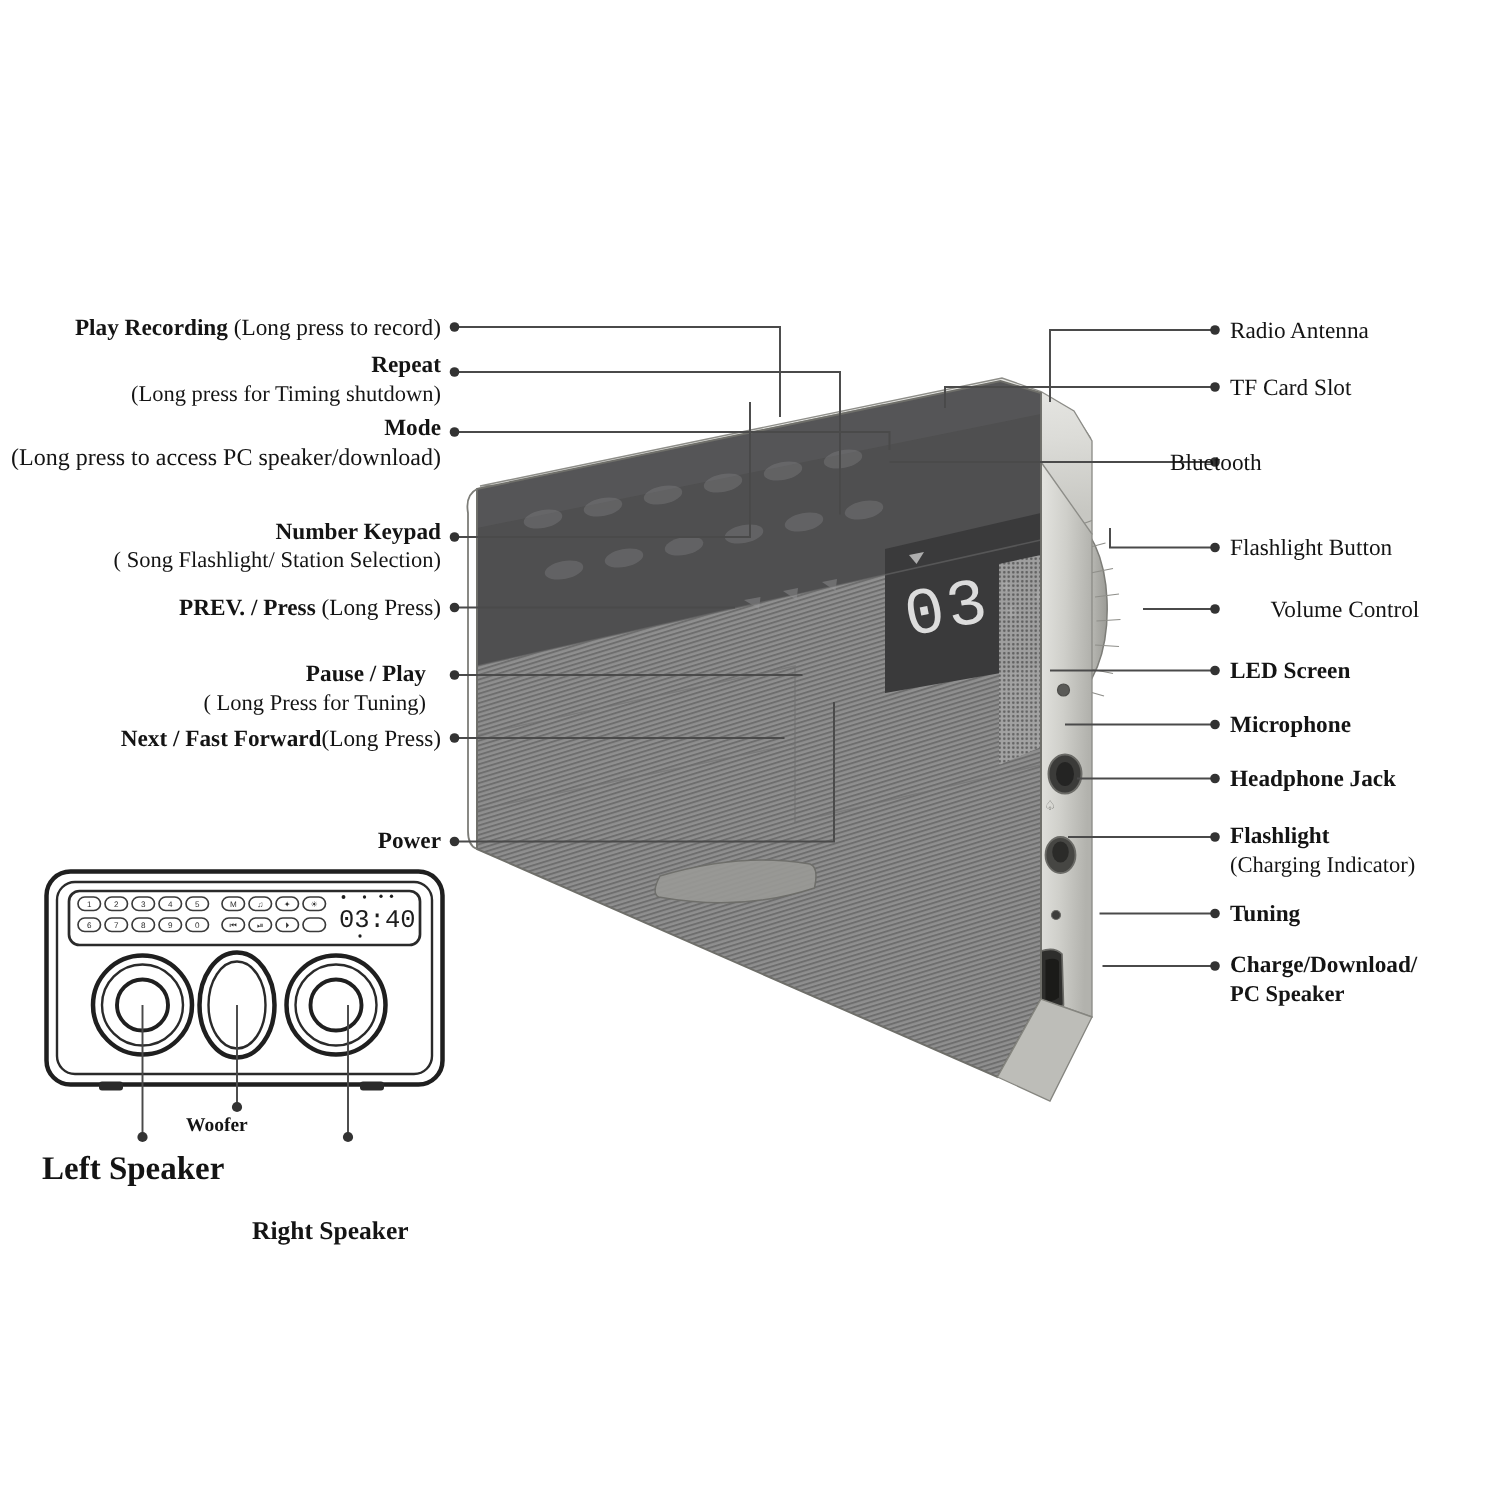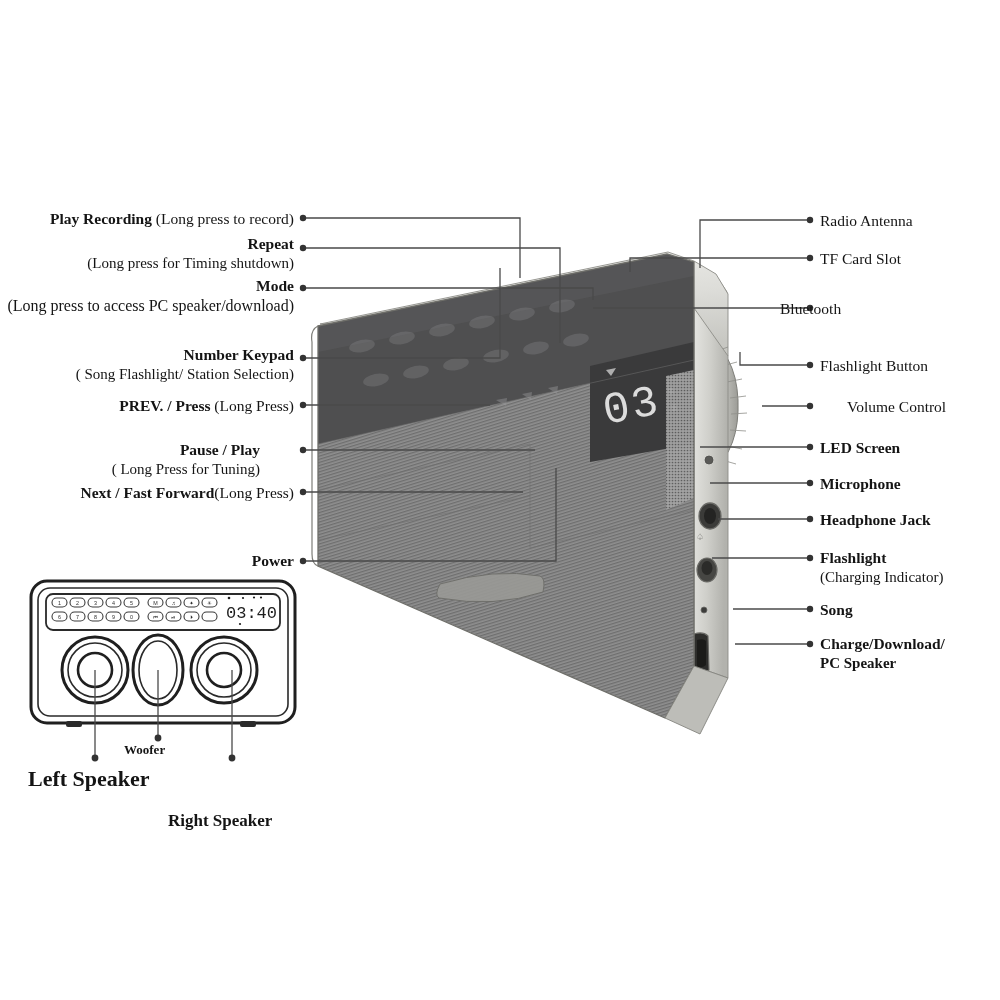--- a/index.html
+++ b/index.html
@@ -340,21 +340,21 @@
 
   <div class="label lt" style="right:706px; top:345px;">
     <span class="b">Number Keypad</span>
     <span class="sub">( Song Flashlight/ Station Selection)</span>
   </div>
 
   <div class="label lt" style="right:706px; top:396px;">
     <span class="b">PREV. / Press</span><span class="r"> (Long Press)</span>
   </div>
 
-  <div class="label lt" style="right:740px; top:440px;">
+  <div class="label lt" style="right:716px; top:440px;">
     <span class="b">Pause / Play</span>
     <span class="sub">( Long Press for Tuning)</span>
   </div>
 
   <div class="label lt" style="right:706px; top:483px;">
     <span class="b">Next / Fast Forward</span><span class="r">(Long Press)</span>
   </div>
 
   <div class="label lt" style="right:706px; top:551px;">
     <span class="b">Power</span>
@@ -382,21 +382,21 @@
     <span class="b">Microphone</span>
   </div>
   <div class="label rt" style="left:820px; top:510px;">
     <span class="b">Headphone Jack</span>
   </div>
   <div class="label rt" style="left:820px; top:548px;">
     <span class="b">Flashlight</span>
     <span class="sub">(Charging Indicator)</span>
   </div>
   <div class="label rt" style="left:820px; top:600px;">
-    <span class="b">Song</span>
+    <span class="b">Tuning</span>
   </div>
   <div class="label rt" style="left:820px; top:634px;">
     <span class="b">Charge/Download/</span>
     <span class="sub" style="font-weight:bold;">PC Speaker</span>
   </div>
 
   <div class="label" style="left:28px; top:765px; font-size:22px;">
     <span class="b">Left Speaker</span>
   </div>
   <div class="label" style="left:124px; top:742px; font-size:13px;">

